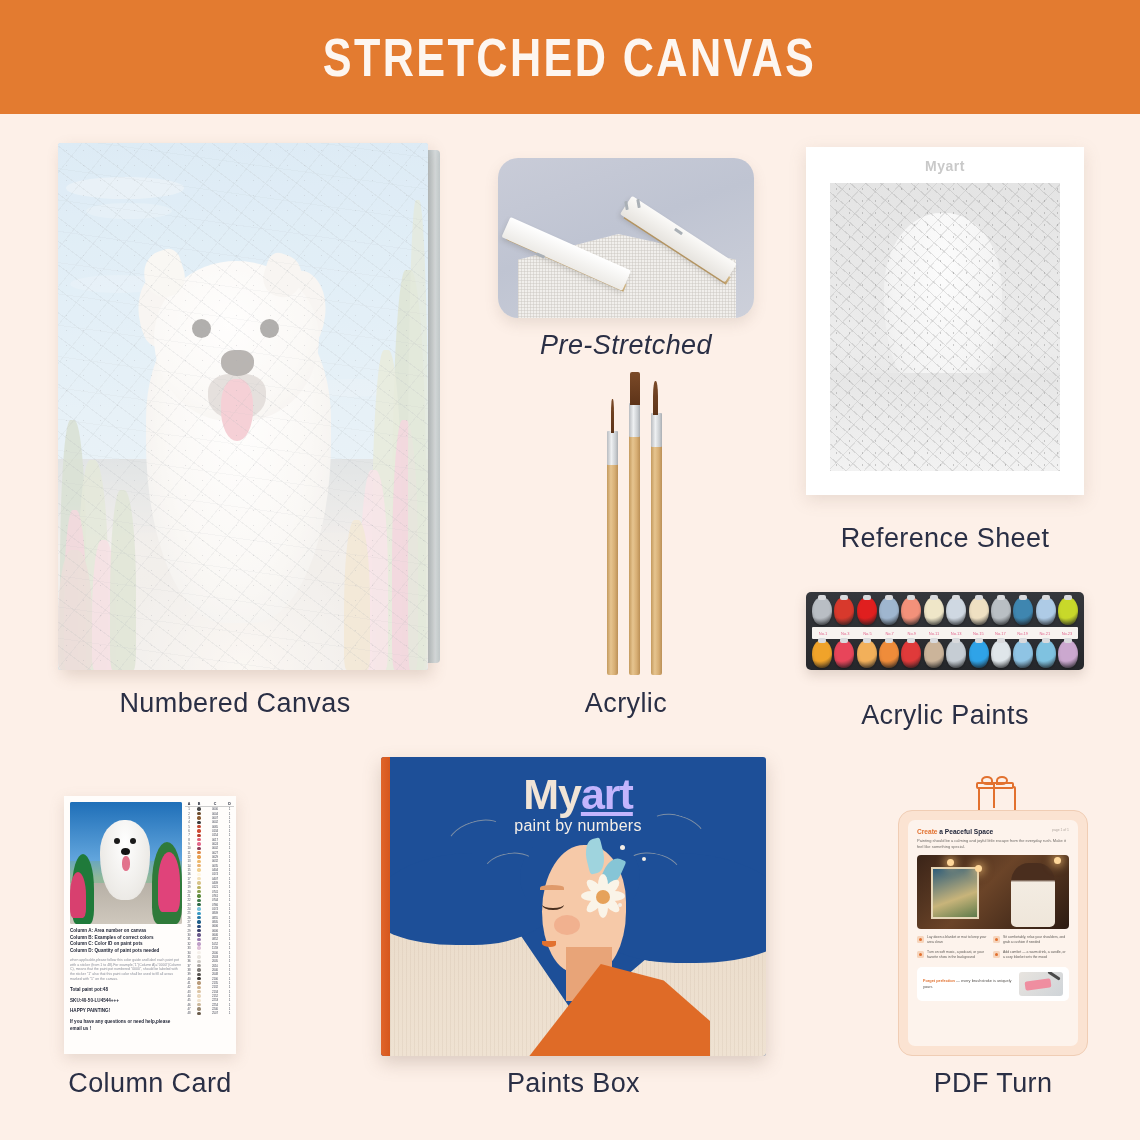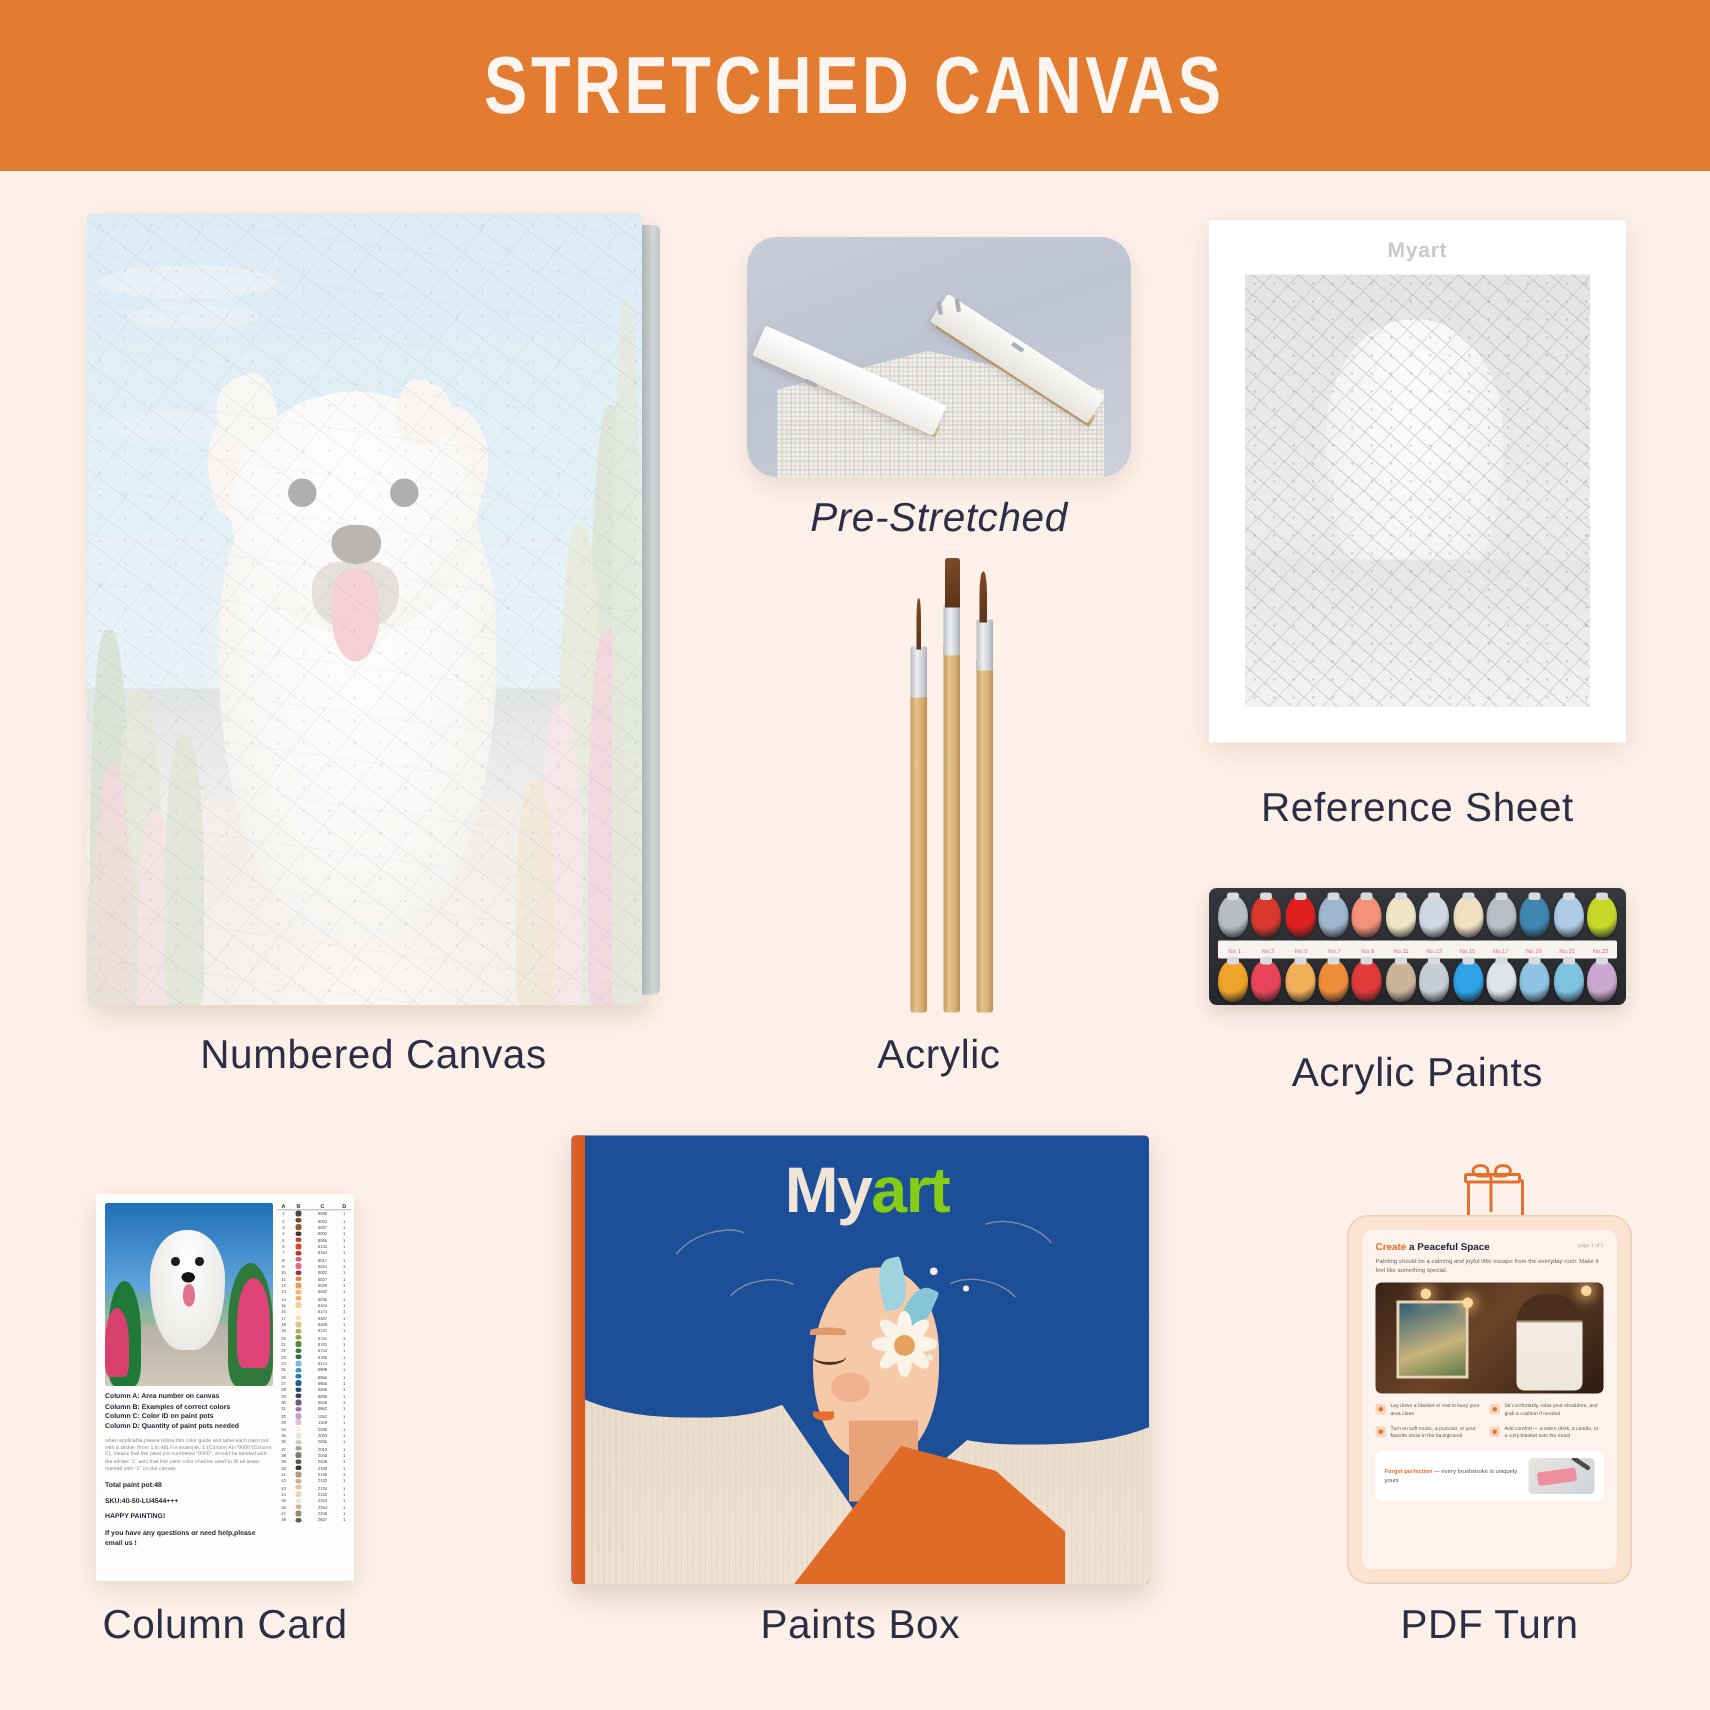--- a/index.html
+++ b/index.html
@@ -192,21 +192,21 @@
     position:absolute;left:381px;top:757px;width:385px;height:299px;
     background:#1d4f98;border-radius:3px;overflow:hidden;
     box-shadow:0 7px 18px rgba(120,95,80,.25);
   }
   .box-edge{position:absolute;left:0;top:0;width:9px;height:100%;
     background:linear-gradient(90deg,#e0652a,#d6571d);}
   .box-inner{position:absolute;left:9px;top:0;right:0;bottom:0;overflow:hidden;}
   .box-logo{position:absolute;left:0;top:13px;width:100%;text-align:center;
     font-size:43px;font-weight:bold;letter-spacing:-1px;}
   .logo-my{color:#f0e4d6;}
-  .logo-art{color:#84cc16;}
+  .logo-art{color:#c4b5fd;text-decoration:underline;}
   .box-tag{position:absolute;left:0;top:60px;width:100%;text-align:center;
     color:#f5efe8;font-size:16px;letter-spacing:.3px;}
   .cardboard{position:absolute;left:0;bottom:0;width:100%;height:215px;
     background:
       repeating-linear-gradient(90deg,rgba(200,180,160,.20) 0 1px,transparent 1px 4px),
       linear-gradient(180deg,#e8d9c7,#efe2d2);
     clip-path:polygon(0 38%,16% 30%,34% 42%,48% 78%,62% 64%,78% 40%,100% 30%,100% 100%,0 100%);}
   .hair{position:absolute;background:#1d4f98;}
   .face{position:absolute;left:152px;top:88px;width:84px;height:128px;
     background:#f6c9a8;border-radius:52% 48% 42% 42%/54% 46% 50% 50%;}
@@ -315,21 +315,21 @@
       <div class="dog-tongue"></div>
       <div style="position:absolute;left:86px;top:108px;width:40px;height:46px;background:#f4f1ec;border-radius:60% 30% 50% 50%;transform:rotate(-18deg);"></div>
       <div style="position:absolute;left:206px;top:112px;width:38px;height:42px;background:#f2efea;border-radius:30% 60% 50% 50%;transform:rotate(18deg);"></div>
     </div>
 
     <div class="pbn-grid"></div>
     <div class="pbn-dots"></div>
     <div class="veil"></div>
   </div>
 </div>
-<div class="caption" style="left:58px;top:688px;width:382px;">Numbered Canvas</div>
+<div class="caption" style="left:44px;top:688px;width:382px;">Numbered Canvas</div>
 
 <div class="prestretch-card">
   <div class="canvas-back"></div>
   <div class="wood-left"></div>
   <div class="wood-right"></div>
   <div class="frame-left"></div>
   <div class="frame-right"></div>
   <div class="staple" style="left:38px;top:96px;transform:rotate(24deg);"></div>
   <div class="staple" style="left:124px;top:46px;transform:rotate(80deg);"></div>
   <div class="staple" style="left:136px;top:44px;transform:rotate(80deg);"></div>
@@ -869,20 +869,21 @@
     <div class="swoosh" style="left:92px;top:96px;width:54px;height:34px;transform:rotate(-10deg);"></div>
     <div class="swoosh" style="right:60px;top:58px;width:58px;height:34px;transform:rotate(16deg);"></div>
     <div class="swoosh" style="right:84px;top:96px;width:56px;height:34px;transform:rotate(12deg);"></div>
     <div class="dot-w" style="left:230px;top:88px;width:5px;height:5px;"></div>
     <div class="dot-w" style="left:252px;top:100px;width:4px;height:4px;"></div>
     <div class="dot-w" style="left:228px;top:146px;width:4px;height:4px;"></div>
 
     <div class="box-logo">
       <span class="logo-my">My</span><span class="logo-art">art</span>
     </div>
+    <div class="box-tag">paint by numbers</div>
   </div>
 </div>
 <div class="caption" style="left:381px;top:1068px;width:385px;">Paints Box</div>
 
 <div class="pdf-wrap">
   <div class="gift">
     <div class="gift-box"></div>
     <div class="gift-lid"></div>
     <div class="gift-rib"></div>
     <div class="gift-bowl"></div>

